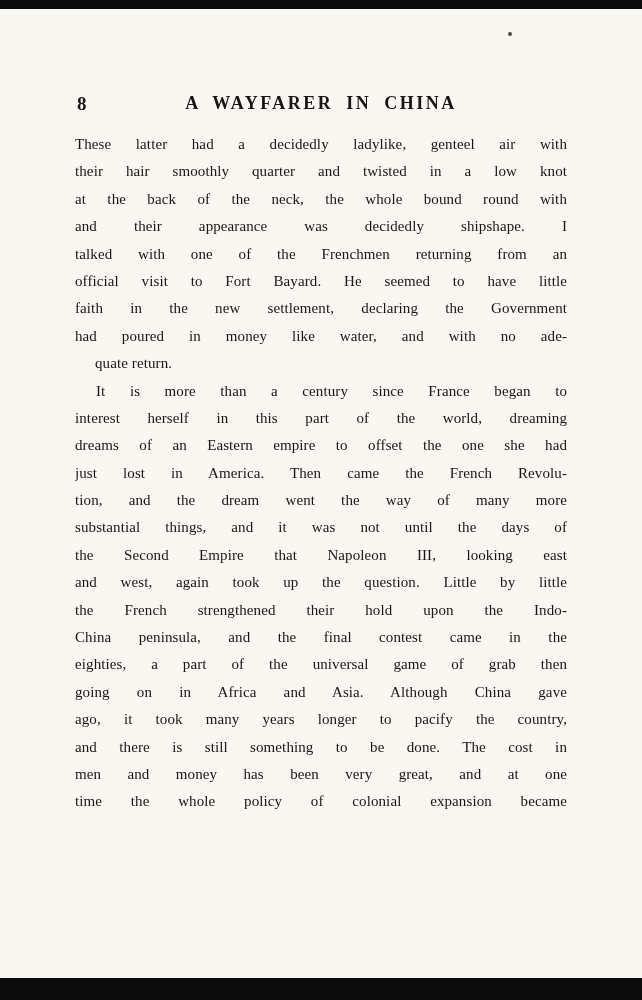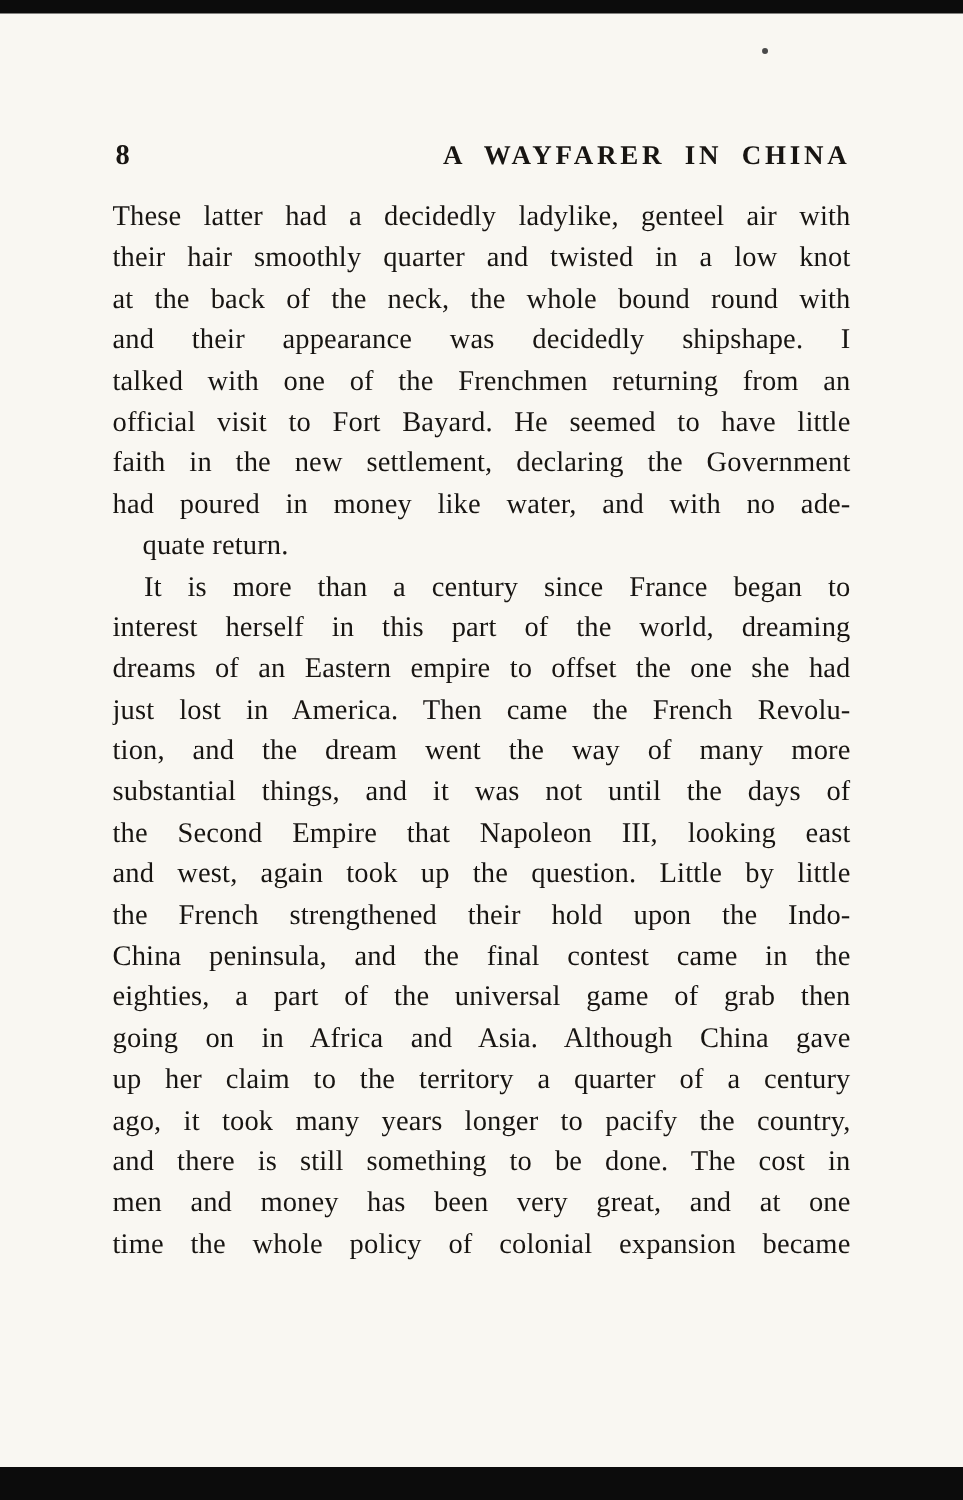--- a/index.html
+++ b/index.html
@@ -48,33 +48,33 @@
   }
   .page-number {
     position: absolute;
     left: 2px;
     top: 0;
     font-size: 19px;
     font-weight: bold;
     letter-spacing: 0.5px;
   }
   .running-title {
-    text-align: right;
+    text-align: center;
     font-size: 18px;
     font-weight: bold;
     letter-spacing: 2.5px;
     word-spacing: 6px;
     white-space: nowrap;
   }
   .body-text {
     position: absolute;
     top: 131px;
     left: 75px;
     width: 492px;
-    font-size: 19px;
+    font-size: 15px;
     line-height: 27.4px;
     letter-spacing: 0.1px;
   }
   .paragraph {
     margin: 0;
     padding: 0;
   }
   .line {
     text-align: justify;
     text-align-last: justify;
@@ -124,21 +124,20 @@
       <div class="line">dreams of an Eastern empire to offset the one she had</div>
       <div class="line">just lost in America. Then came the French Revolu-</div>
       <div class="line">tion, and the dream went the way of many more</div>
       <div class="line">substantial things, and it was not until the days of</div>
       <div class="line">the Second Empire that Napoleon III, looking east</div>
       <div class="line">and west, again took up the question. Little by little</div>
       <div class="line">the French strengthened their hold upon the Indo-</div>
       <div class="line">China peninsula, and the final contest came in the</div>
       <div class="line">eighties, a part of the universal game of grab then</div>
       <div class="line">going on in Africa and Asia. Although China gave</div>
-      <div class="line">up her claim to the territory a quarter of a century</div>
       <div class="line">ago, it took many years longer to pacify the country,</div>
       <div class="line">and there is still something to be done. The cost in</div>
       <div class="line">men and money has been very great, and at one</div>
       <div class="line">time the whole policy of colonial expansion became</div>
     </div>
 
   </div>
 
   <div class="scan-bar-bottom"></div>
 

